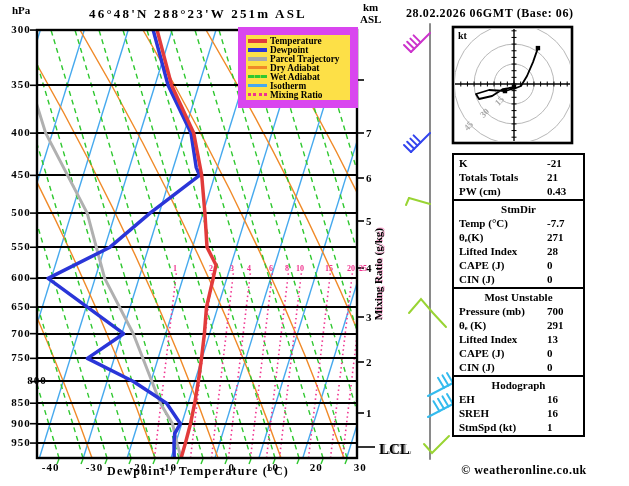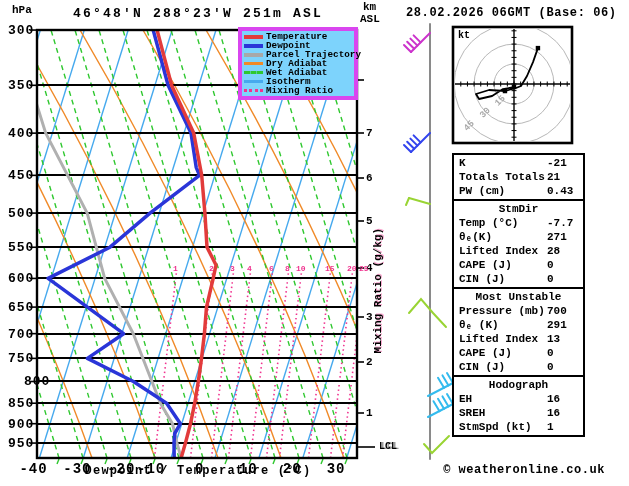--- a/index.html
+++ b/index.html
@@ -1,33 +1,33 @@
 <!DOCTYPE html>
 <html><head>
 <meta charset="utf-8">
 <style>
   html,body{margin:0;padding:0;background:#fff;}
   #app{position:relative;width:629px;height:486px;background:#ffffff;overflow:hidden;
-       font-family:Liberation Mono, monospace;color:#000;}
+       font-family:Liberation Serif, serif;color:#000;}
   #skewt-svg{position:absolute;left:0;top:0;}
   .abs{position:absolute;}
   .lbl{font-weight:bold;font-size:11px;line-height:12px;white-space:pre;}
   #hpa-label{left:12px;top:4px;}
   #station-title{left:37px;top:6px;width:322px;text-align:center;font-size:13px;font-weight:bold;letter-spacing:2.2px;}
   #km-unit-top{left:363px;top:1px;}
   #km-unit-bottom{left:360px;top:13px;}
   #datetime{left:406px;top:6px;width:223px;font-size:12px;font-weight:bold;letter-spacing:0.6px;white-space:pre;}
-  #legend{left:238px;top:27px;width:120px;border:4px solid #d946ef;background:#7dd3fc;padding:1px 0 1px 2px;box-sizing:border-box;}
+  #legend{left:238px;top:27px;width:120px;border:8px solid #d946ef;background:#fde047;padding:1px 0 1px 2px;box-sizing:border-box;}
   .legend-row{display:flex;align-items:center;gap:3px;height:9px;}
   .legend-swatch{width:19px;flex:0 0 19px;}
   .legend-text{font-size:9.5px;font-weight:bold;letter-spacing:0px;transform:scaleX(.98);transform-origin:left;white-space:pre;}
-  .ptick{position:absolute;width:26px;text-align:right;font-size:13px;font-weight:bold;letter-spacing:1px;}
-  .ttick{position:absolute;top:461px;width:40px;margin-left:-20px;text-align:left;font-size:14px;font-weight:bold;letter-spacing:1px;}
+  .ptick{position:absolute;width:26px;text-align:center;font-size:11px;font-weight:bold;letter-spacing:1px;}
+  .ttick{position:absolute;top:461px;width:40px;margin-left:-20px;text-align:right;font-size:11px;font-weight:bold;letter-spacing:1px;}
   .kmtick{position:absolute;left:366px;font-size:11px;font-weight:bold;}
-  #lcl-label{left:379px;top:441px;font-size:10px;font-weight:bold;color:#000;text-shadow:2px 0 0 #9a9a9a;}
+  #lcl-label{left:379px;top:441px;font-size:15px;font-weight:bold;color:#000;text-shadow:2px 0 0 #9a9a9a;}
   .mixval{position:absolute;top:264px;font-size:8px;font-weight:bold;color:#f0338f;letter-spacing:0;}
   #mixing-axis-label{left:372px;top:228px;height:205px;width:15px;}
   #mixing-axis-label span{writing-mode:vertical-rl;transform:rotate(180deg);font-size:11px;font-weight:bold;
       text-shadow:1px 1px 0 #f8a8cf;white-space:pre;}
   #xaxis-label{left:37px;top:464px;width:322px;text-align:center;font-size:12px;font-weight:bold;letter-spacing:1.2px;}
   #kt-label{left:458px;top:30px;font-size:10px;font-weight:bold;}
   .ringlbl{position:absolute;color:#a8a8a8;font-size:9px;font-weight:bold;transform:rotate(-45deg);}
   #info-table{left:452px;top:153px;width:133px;border:2px solid #000;background:#fff;box-sizing:border-box;}
   .tbl-section{border-top:2px solid #000;padding:1px 0;}
   .tbl-section:first-child{border-top:none;}

